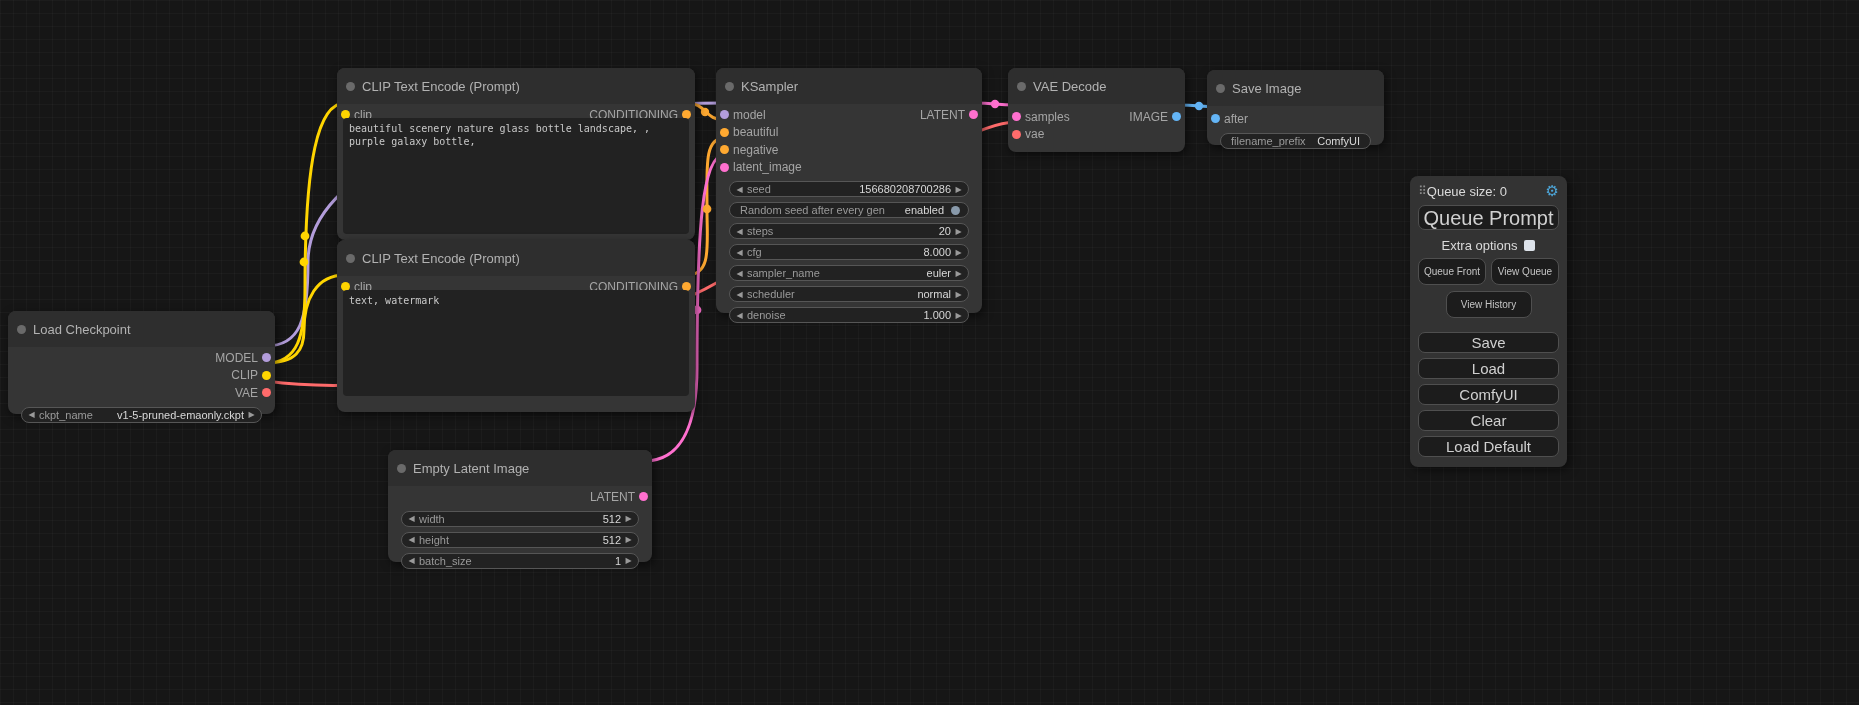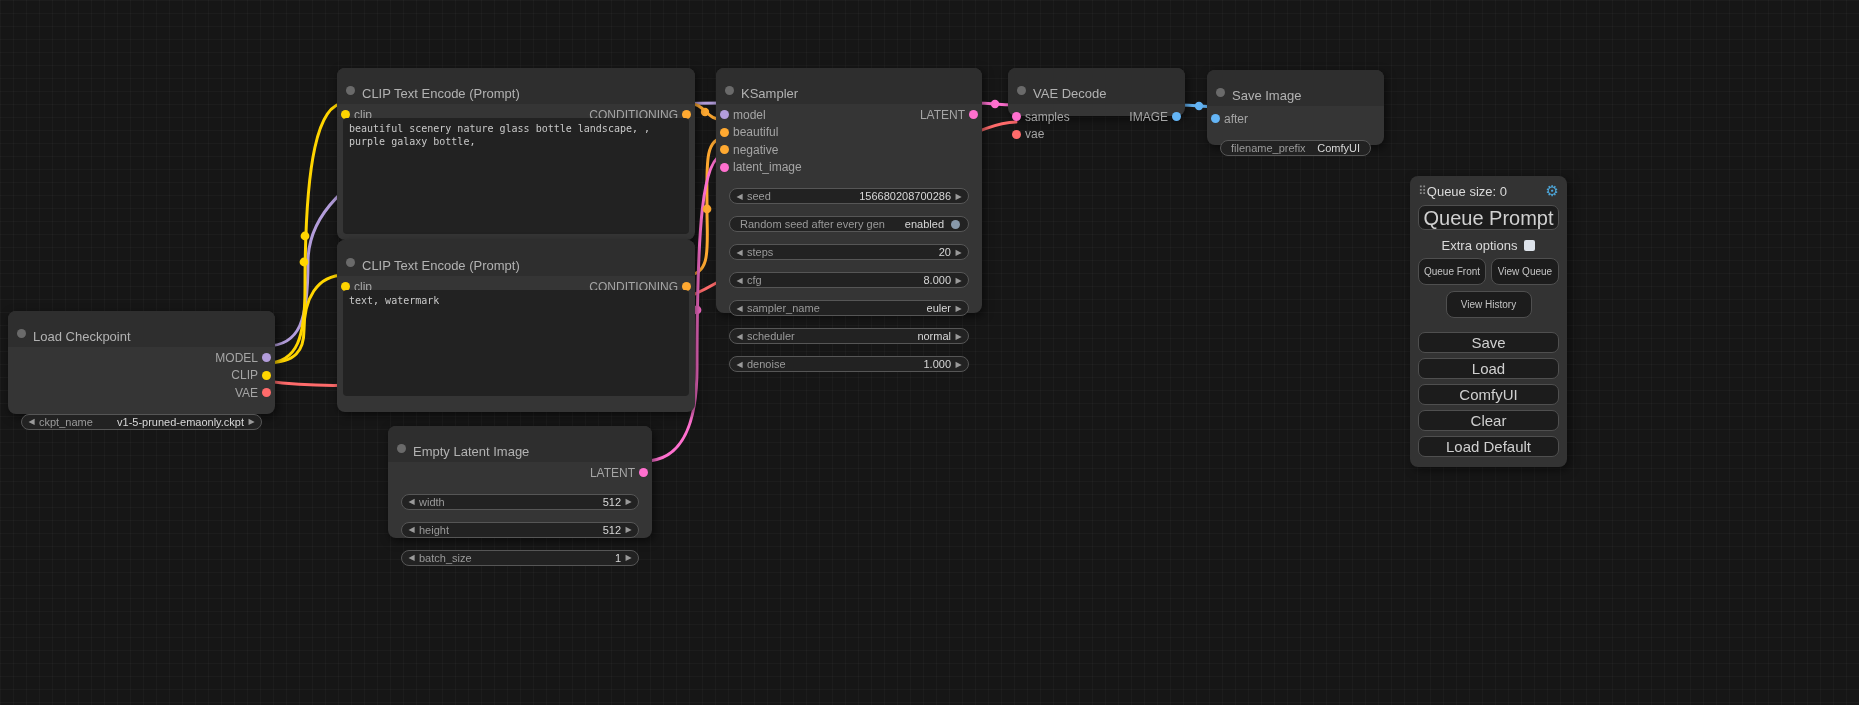--- a/index.html
+++ b/index.html
@@ -8,33 +8,33 @@
   #canvas { position:relative; width:1859px; height:705px;
     background-image:
       linear-gradient(rgba(255,255,255,0.028) 1px, transparent 1px),
       linear-gradient(90deg, rgba(255,255,255,0.028) 1px, transparent 1px);
     background-size:13px 13px; }
   #wires { position:absolute; left:0; top:0; z-index:1; }
   #wires path { fill:none; stroke-width:3; stroke-linecap:round; }
 
   .node { position:absolute; z-index:2; background:#353535; border-radius:8px;
           box-shadow:2px 3px 10px rgba(0,0,0,0.55); }
-  .ntitle { height:24px; display:flex; align-items:flex-start; gap:7px; padding:18px 9px;
+  .ntitle { height:24px; display:flex; align-items:center; gap:7px; padding:18px 9px;
             background:#2e2e2e; border-radius:8px 8px 0 0; color:#b2b2b2; font-size:13px; white-space:nowrap; }
   .tdot { width:9px; height:9px; border-radius:50%; background:#6a6a6a; flex:none; }
   .slots { padding-top:2px; }
   .slots.pad4 { padding-top:4px; }
   .row { position:relative; height:17.5px; display:flex; align-items:center; font-size:12px; color:#a5a5a5; }
   .port { position:absolute; top:50%; margin-top:-4.5px; width:9px; height:9px; border-radius:50%; background:#888; }
   .port.in { left:4px; }
   .port.out { right:4px; }
   .in-label { margin-left:17px; white-space:nowrap; }
   .out-label { margin-left:auto; margin-right:17px; white-space:nowrap; }
 
-  .widget { display:flex; align-items:center; height:16px; margin:12px 13px 0;
+  .widget { display:flex; align-items:center; height:16px; margin:5px 13px 0;
             background:#222; border:1px solid #565656; border-radius:8.5px;
             font-size:11px; padding:0 4px; }
   .widget.no-arrow { padding:0 8px; }
   .warrow { width:11px; text-align:center; font-size:8px; color:#9a9a9a;
             font-family:"DejaVu Sans",sans-serif; flex:none; }
   .wlabel { color:#9a9a9a; margin-left:2px; white-space:nowrap; }
   .wvalue { color:#d8d8d8; margin-left:auto; margin-right:2px; white-space:nowrap; }
   .toggle-dot { flex:none; width:9px; height:9px; border-radius:50%; margin-left:5px; }
 
   .prompt { position:absolute; left:6px; right:6px; background:#222; border:none; border-radius:4px;
@@ -138,21 +138,21 @@
       <div class="row">
         <span class="port in" style="background: rgb(255, 213, 0);"></span>
         <span class="in-label">clip</span>
         <span class="out-label">CONDITIONING</span>
         <span class="port out" style="background: rgb(255, 169, 49);"></span>
       </div>
     </div>
     <textarea class="prompt" style="top: 50px; height: 106px;" spellcheck="false">text, watermark</textarea>
   </div>
 
-  <div class="node" style="left:388px;top:426px;width:264px;height:112px">
+  <div class="node" style="left:388px;top:450px;width:264px;height:112px">
     <div class="ntitle">
       <span class="tdot"></span>
       <span>Empty Latent Image</span>
     </div>
     <div class="slots">
       <div class="row">
         <span class="out-label">LATENT</span>
         <span class="port out" style="background: rgb(255, 112, 207);"></span>
       </div>
     </div>
@@ -237,21 +237,21 @@
       <span class="warrow">▶</span>
     </div>
     <div class="widget">
       <span class="warrow">◀</span>
       <span class="wlabel">denoise</span>
       <span class="wvalue">1.000</span>
       <span class="warrow">▶</span>
     </div>
   </div>
 
-  <div class="node" style="left:1008px;top:68px;width:177px;height:48px">
+  <div class="node" style="left:1008px;top:68px;width:177px;height:84px">
     <div class="ntitle">
       <span class="tdot"></span>
       <span>VAE Decode</span>
     </div>
     <div class="slots pad4">
       <div class="row">
         <span class="port in" style="background: rgb(255, 112, 207);"></span>
         <span class="in-label">samples</span>
         <span class="out-label">IMAGE</span>
         <span class="port out" style="background: rgb(100, 181, 246);"></span>

